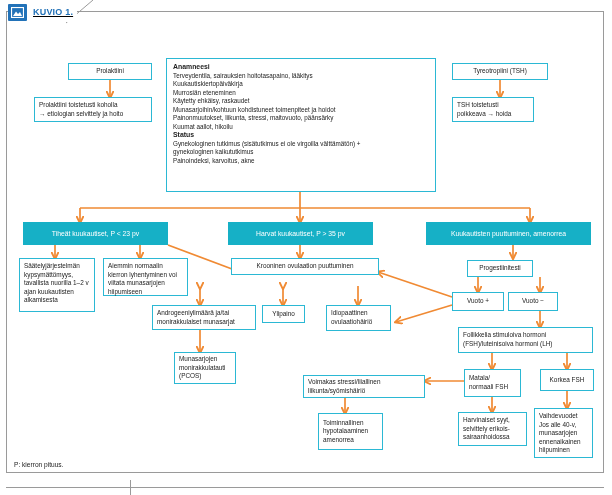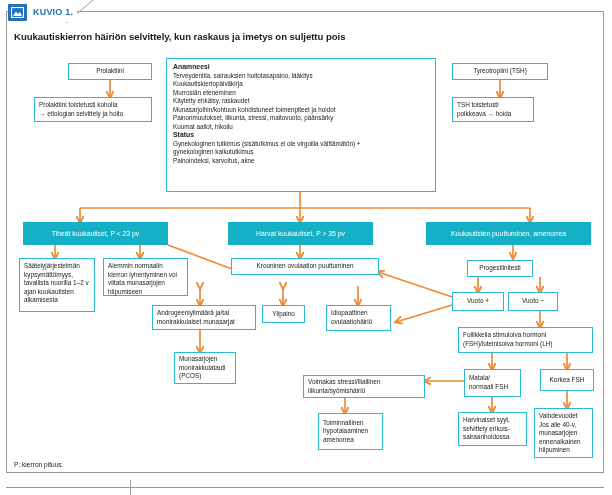--- a/index.html
+++ b/index.html
@@ -47,20 +47,21 @@
   
   .kuvio-tab{
     position:absolute;
     left:8px; top:2px;
     height:20px;
     display:flex;
     align-items:center;
     gap:6px;
     background:#ffffff;
     padding-right:4px;
+    text-decoration:underline;
   }
   .kuvio-badge{
     width:19px;height:17px;
     background:#2272b8;
     display:flex;align-items:center;justify-content:center;
     border-radius:1px;
   }
   .kuvio-label{
     font-size:9px;
     font-weight:bold;
@@ -161,21 +162,20 @@
   <div class="kuvio-tab">
     <span class="kuvio-badge">
       <svg width="13" height="11" viewBox="0 0 13 11">
         <rect x="0.5" y="0.5" width="12" height="10" fill="none" stroke="#ffffff" stroke-width="1.2"></rect>
         <path d="M2,9 L5,4.5 L7,7 L9,5 L11,9 Z" fill="#ffffff"></path>
       </svg>
     </span>
     <span class="kuvio-label">KUVIO 1.</span>
   </div>
 
-  <div class="fig-title">Kuukautiskierron häiriön selvittely, kun raskaus ja imetys on suljettu pois</div>
 
   <svg class="arrows">
     <defs>
       <marker id="ah" markerWidth="5" markerHeight="5" refX="3.6" refY="2.5" orient="auto">
         <path d="M0,0.4 L4.4,2.5 L0,4.6" fill="none" stroke="#f08a33" stroke-width="1.1" stroke-linecap="round" stroke-linejoin="round"></path>
       </marker>
     </defs>
     <g stroke="#f08a33" stroke-width="1.7" fill="none" marker-end="url(#ah)">
 
       <line x1="110" y1="80" x2="110" y2="97"></line>

